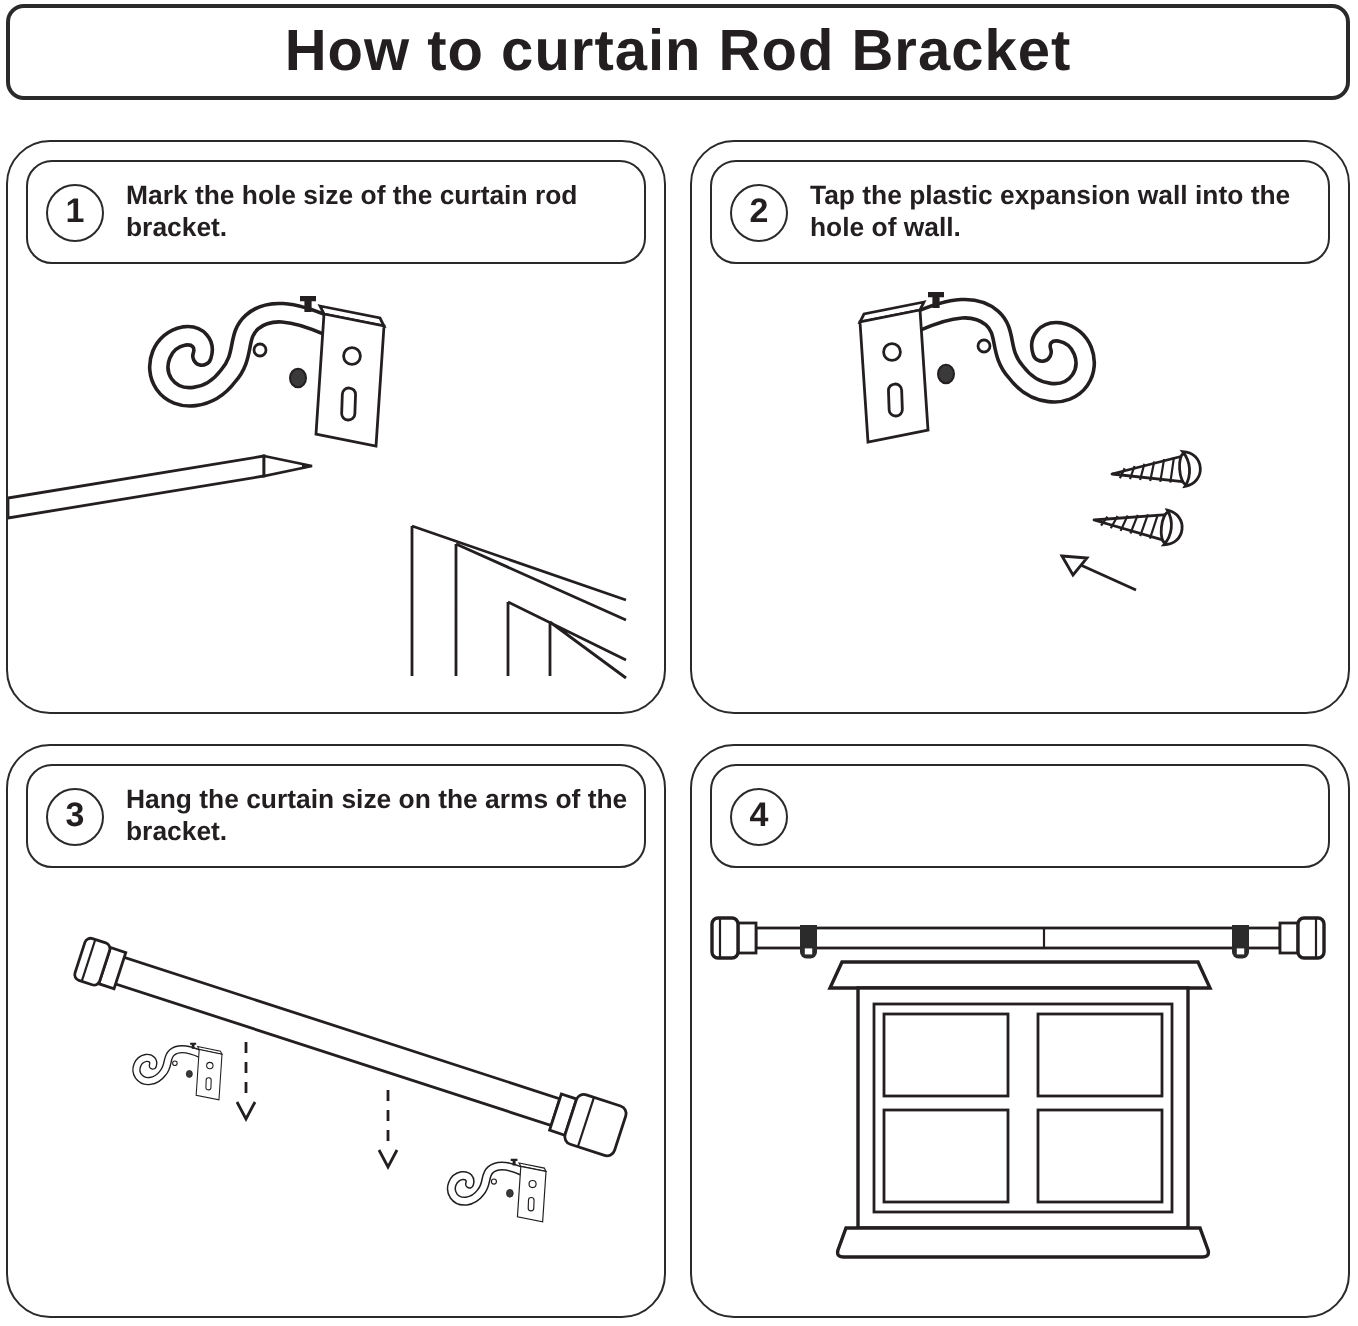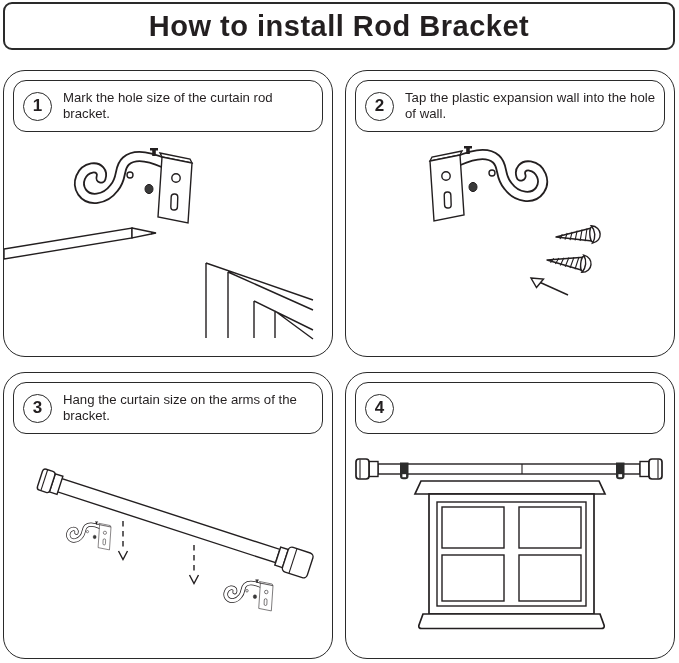--- a/index.html
+++ b/index.html
@@ -23,21 +23,21 @@
     position:absolute; left:9px; right:9px; top:9px; height:52px;
     border:1.6px solid #2a2a2a; border-radius:13px; background:#fff;
     display:flex; align-items:center; padding:0 8px 0 9px; box-sizing:border-box;
   }
   .num {
     flex:0 0 29px; width:29px; height:29px; box-sizing:border-box;
     border:1.9px solid #2a2a2a; border-radius:50%;
     display:flex; align-items:center; justify-content:center;
     font-weight:bold; font-size:17px;
   }
-  .txt { margin-left:11px; font-weight:normal; font-size:13.2px; line-height:16.5px; }
+  .txt { margin-left:11px; font-weight:bold; font-size:13.2px; line-height:16.5px; }
   .art { position:absolute; left:0; top:62px; width:328px; height:222px; }
   
   .o { fill:#ffffff; stroke:#231f20; stroke-width:1.4; }
   .o2 { fill:#ffffff; stroke:#231f20; stroke-width:1.7; }
   .k { fill:none; stroke:#231f20; stroke-width:1.4; }
   .k1 { fill:none; stroke:#231f20; stroke-width:1.1; }
   .bandb { fill:none; stroke:#231f20; stroke-width:11; stroke-linecap:round; }
   .bandw { fill:none; stroke:#ffffff; stroke-width:7.4; stroke-linecap:round; }
   .blk { fill:#2b2b2b; stroke:none; }
 </style>
@@ -61,21 +61,21 @@
       <polygon points="0,0 36,-6.5 36,6.5" class="o" stroke-width="1.3" stroke-linejoin="round"></polygon>
       <path class="k1" d="M6.5,-2.4 L3.8,2.4 M11.5,-3.2 L8.8,3.2 M16.5,-4 L13.8,4 M21.5,-4.8 L18.8,4.8 M26.5,-5.6 L23.8,5.6 M31.5,-6.3 L28.8,6.3"></path>
       <ellipse cx="36.5" cy="0" rx="2.6" ry="7.6" class="o" stroke-width="1.2"></ellipse>
       <path d="M36,-8.7 C47,-7.5 47,7.5 36,8.7 C39.8,3.5 39.8,-3.5 36,-8.7 Z" class="o" stroke-width="1.3"></path>
     </g>
   </defs>
 </svg>
 
 <div class="sheet">
 
-  <div class="titlebox">How to install Rod Bracket</div>
+  <div class="titlebox">How to curtain Rod Bracket</div>
 
   <div class="panel" id="p1">
     <div class="instr">
       <div class="num">1</div>
       <div class="txt">Mark the hole size of the curtain rod bracket.</div>
     </div>
     <svg class="art" viewBox="0 0 328 222">
       <g>
         <use href="#bracket-shape" xlink:href="#bracket-shape" transform="translate(38,14)"></use>
       </g>

